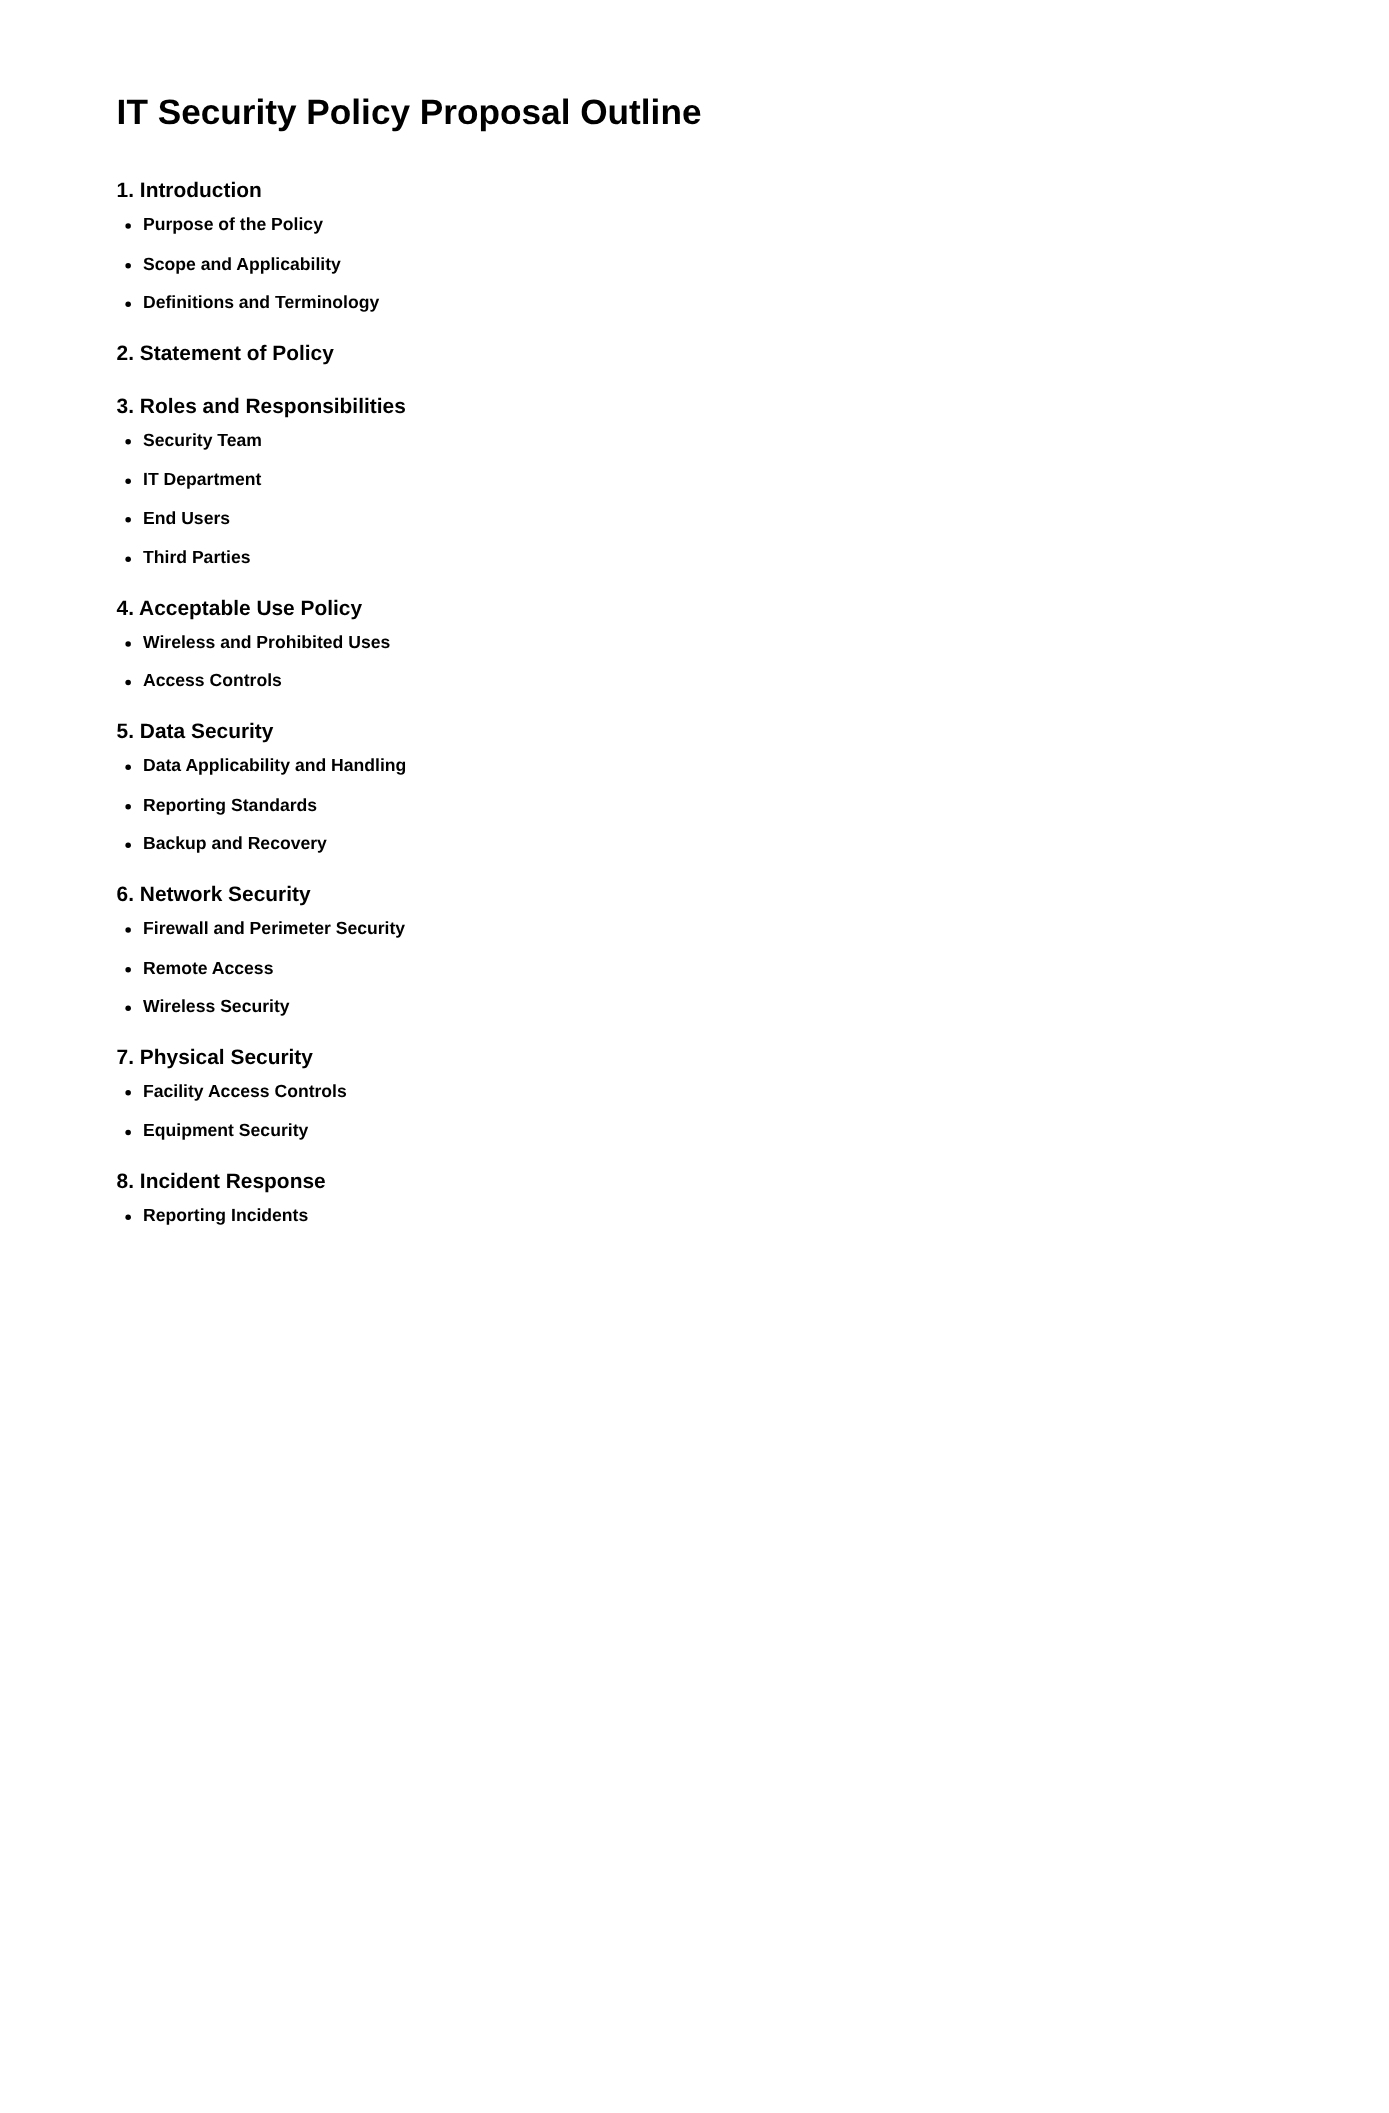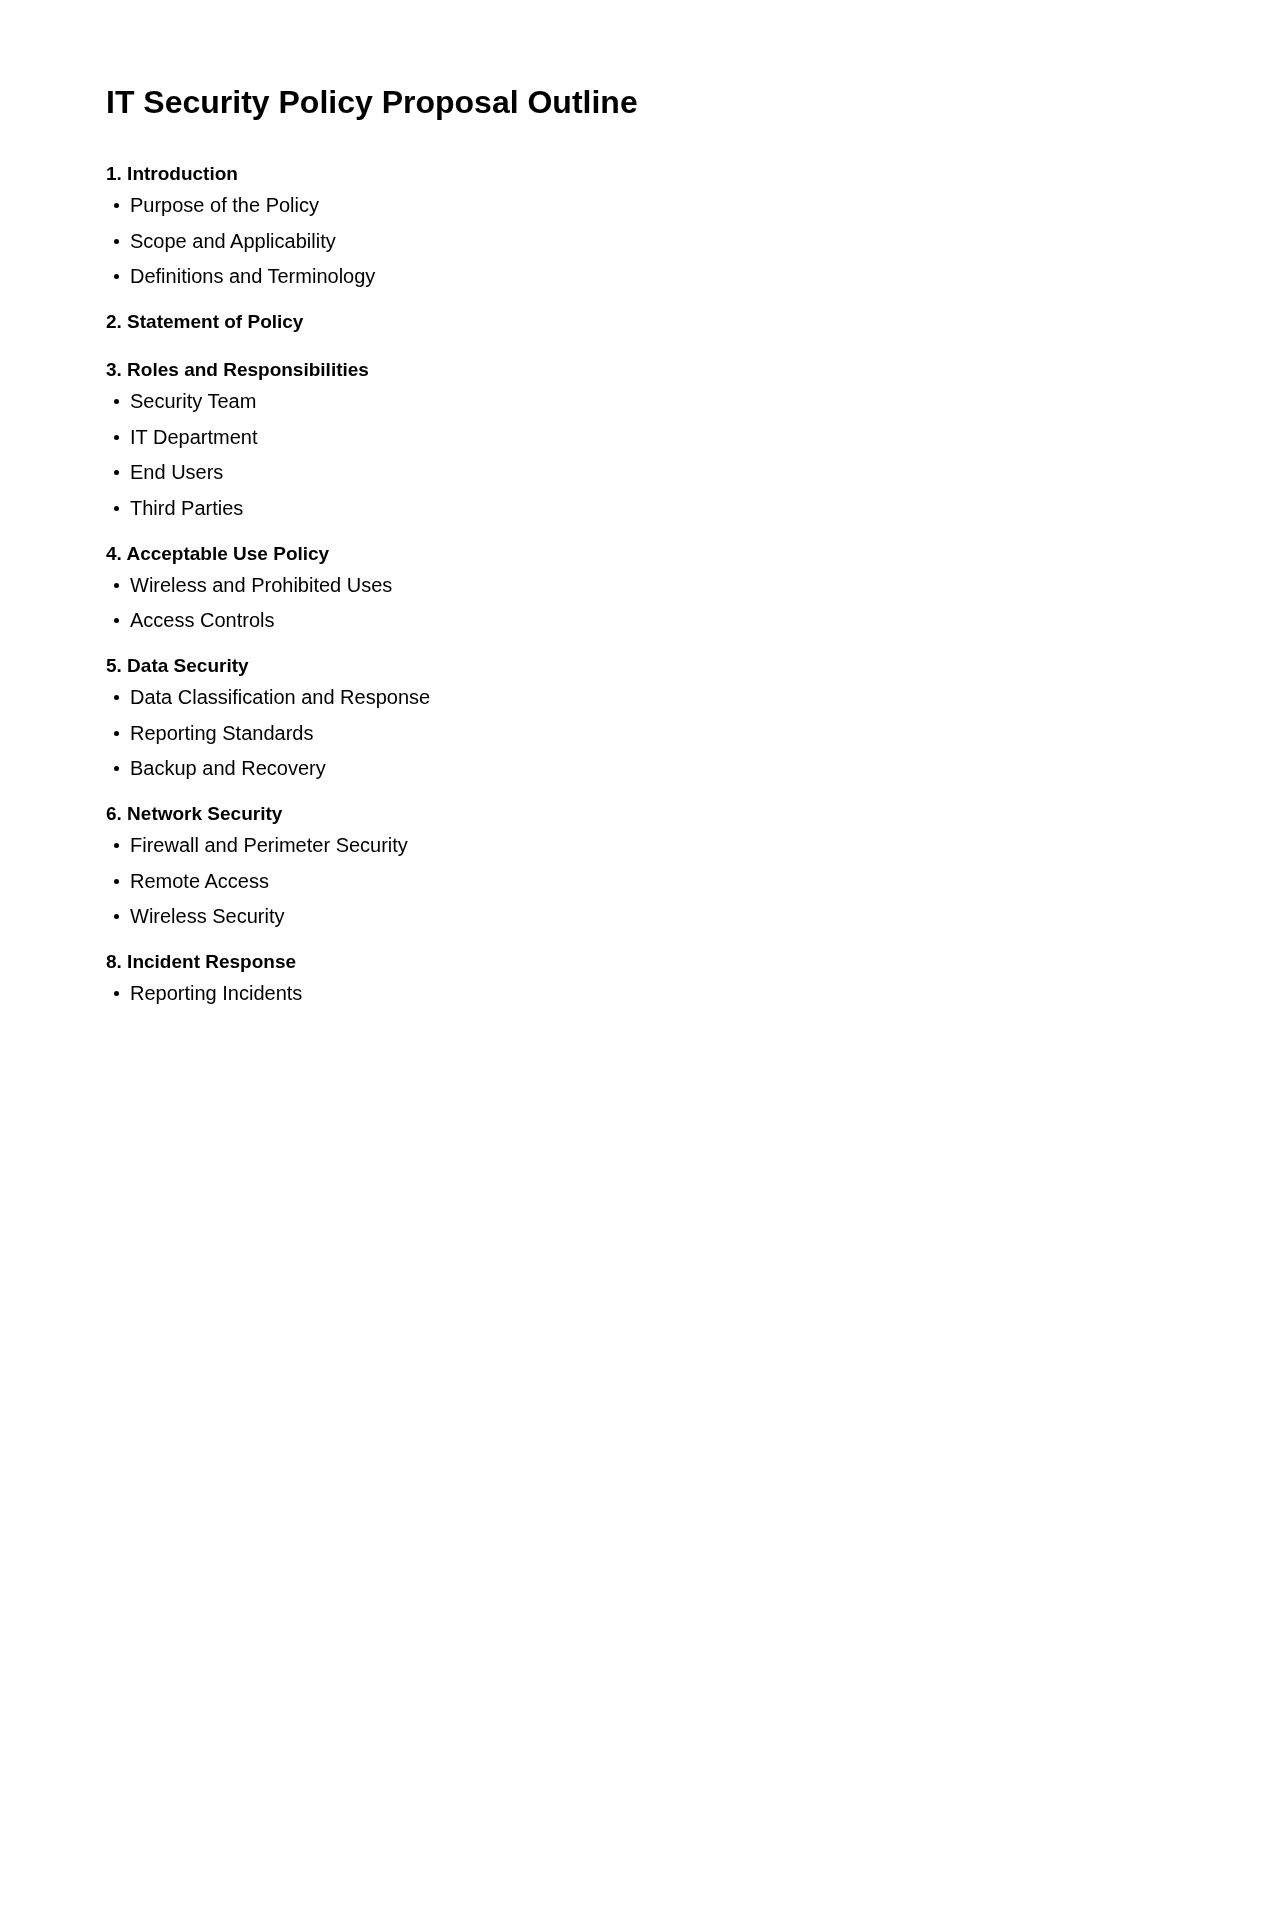--- a/index.html
+++ b/index.html
@@ -17,22 +17,22 @@
       position: absolute; top: 82px; left: 0; white-space: nowrap; line-height: 40px;
     }
     .sections { position: absolute; top: 161px; left: 0; }
     .section { margin: 0 0 22px 0; }
     h2 {
       font-size: 19px; font-weight: bold; margin: 0; line-height: 26px; height: 26px;
       white-space: nowrap;
     }
     ul { list-style: none; margin: 7px 0 0 0; padding: 0; }
     li {
-      position: relative; font-size: 20px; line-height: 22px; height: 22px;
-      margin-bottom: 13.5px; padding-left: 24px; white-space: nowrap;
+      position: relative; font-size: 16px; line-height: 22px; height: 22px;
+      margin-bottom: 13.5px; padding-left: 24px; white-space: nowrap; font-weight: bold;
     }
     li .bullet {
       position: absolute; left: 8px; top: 9px; width: 5px; height: 5px;
       border-radius: 50%; background: #000;
     }
   </style>
 </head>
 <body>
 
 <div class="viewport">
@@ -62,34 +62,41 @@
         <div class="section">
           <h2>4. Acceptable Use Policy</h2>
           <ul>
             <li><span class="bullet"></span><span>Wireless and Prohibited Uses</span></li>
             <li><span class="bullet"></span><span>Access Controls</span></li>
           </ul>
         </div>
         <div class="section">
           <h2>5. Data Security</h2>
           <ul>
-            <li><span class="bullet"></span><span>Data Classification and Response</span></li>
+            <li><span class="bullet"></span><span>Data Applicability and Handling</span></li>
             <li><span class="bullet"></span><span>Reporting Standards</span></li>
             <li><span class="bullet"></span><span>Backup and Recovery</span></li>
           </ul>
         </div>
         <div class="section">
           <h2>6. Network Security</h2>
           <ul>
             <li><span class="bullet"></span><span>Firewall and Perimeter Security</span></li>
             <li><span class="bullet"></span><span>Remote Access</span></li>
             <li><span class="bullet"></span><span>Wireless Security</span></li>
           </ul>
         </div>
         <div class="section">
+          <h2>7. Physical Security</h2>
+          <ul>
+            <li><span class="bullet"></span><span>Facility Access Controls</span></li>
+            <li><span class="bullet"></span><span>Equipment Security</span></li>
+          </ul>
+        </div>
+        <div class="section">
           <h2>8. Incident Response</h2>
           <ul>
             <li><span class="bullet"></span><span>Reporting Incidents</span></li>
           </ul>
         </div>
       </div>
   </div>
 </div>
 
 </body></html>

